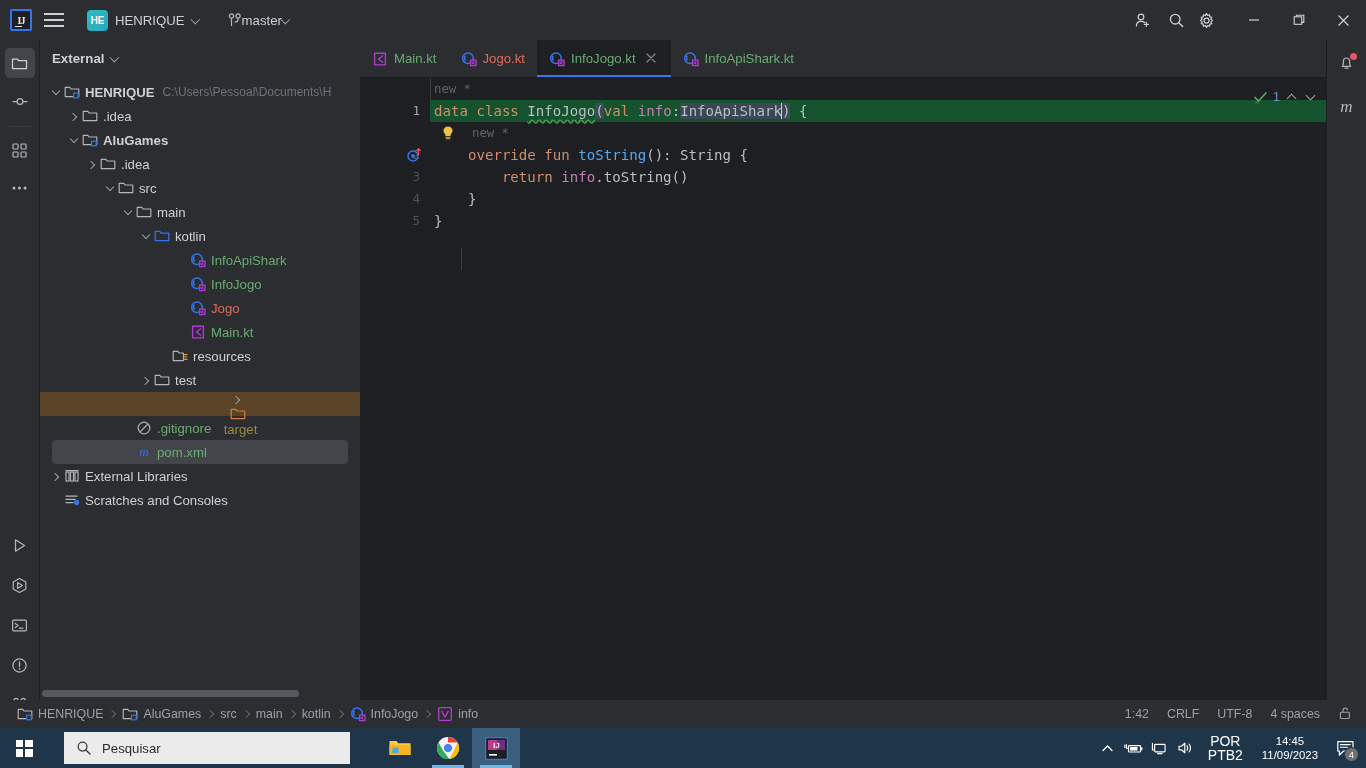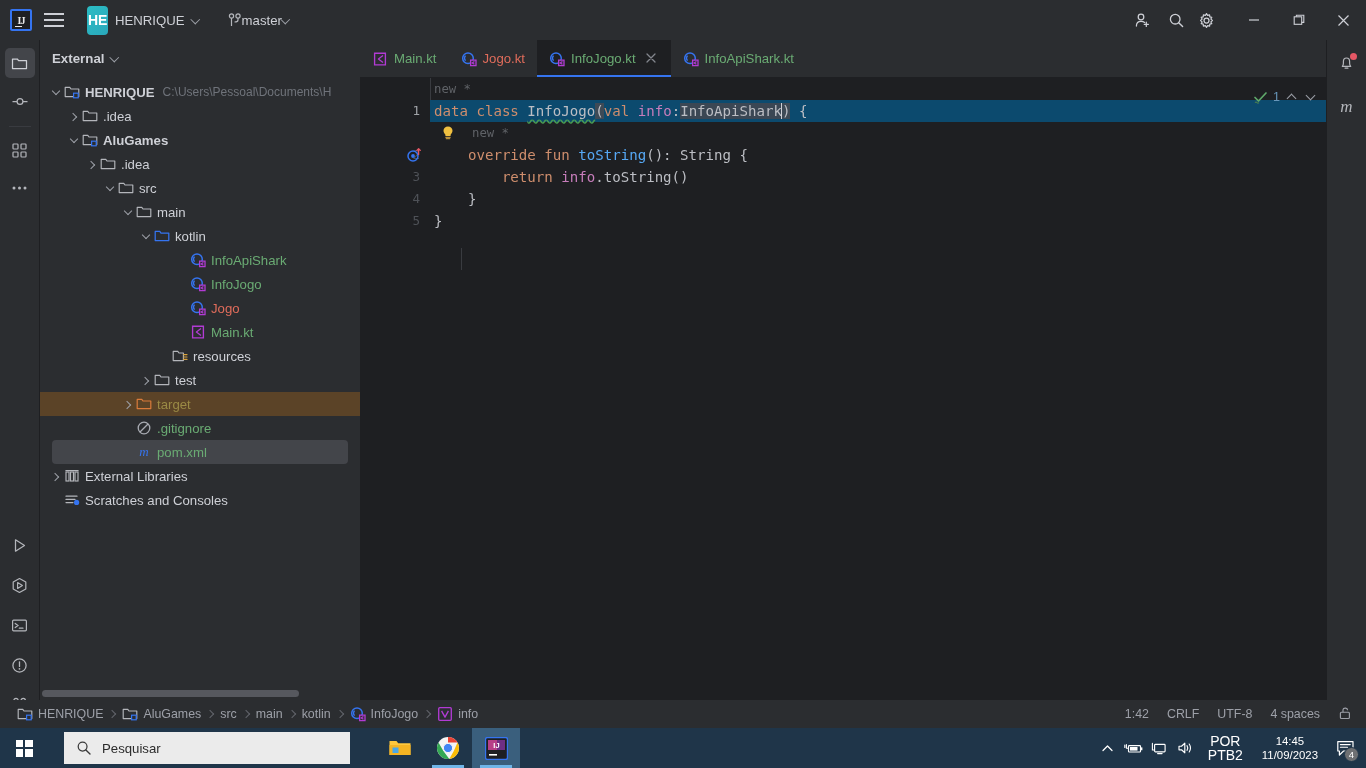--- a/index.html
+++ b/index.html
@@ -34,23 +34,23 @@
     width: 20px; height: 14px; margin-right: 16px;
     display: flex; flex-direction: column; justify-content: space-between;
     cursor: pointer;
   }
   .hamburger i { display: block; height: 1.6px; background: #ced0d6; width: 100%; }
   .proj-chip {
     display: flex; align-items: center; gap: 7px; height: 26px;
     padding: 0 7px; border-radius: 4px; cursor: pointer;
   }
   .proj-badge {
-    width: 21px; height: 29px; border-radius: 4px;
+    width: 21px; height: 21px; border-radius: 4px;
     background: linear-gradient(135deg,#2bbcc4,#2aa8bb);
-    color: #fff; font-size: 14px; font-weight: bold;
+    color: #fff; font-size: 10px; font-weight: bold;
     display: flex; align-items: center; justify-content: center;
     letter-spacing: -0.2px;
   }
   .proj-name { color: #ced0d6; font-size: 13.2px; }
   .chev { width: 8px; height: 8px; position: relative; flex: none; }
   .chev::after {
     content: ""; position: absolute; left: 0; top: 0;
     width: 5.5px; height: 5.5px;
     border-right: 1.4px solid #9da0a8; border-bottom: 1.4px solid #9da0a8;
     transform: rotate(45deg);
@@ -187,21 +187,21 @@
     color: #4e5157; height: 22px; line-height: 22px;
   }
   .gutter-line.cur { color: #a0a3a8; }
   .gutter-icon { position: absolute; left: 46px; width: 16px; height: 16px; }
 
   .code {
     position: absolute; left: 70px; top: 0; right: 0; height: 650px;
     font-family: "DejaVu Sans Mono", monospace; font-size: 14.1px;
   }
   .cline { height: 22px; line-height: 22px; white-space: pre; padding-left: 4px; }
-  .cline.current { background: #0c4a6e; }
+  .cline.current { background: #14532d; }
   .inlay { color: #5f6267; font-size: 12.3px; font-style: normal; }
   .kw { color: #cf8e6d; }
   .plain { color: #bcbec4; }
   .prop { color: #c77dbb; }
   .fn { color: #56a8f5; }
   .sel { background: #3b4754; }
   .paren-match { background: #3e4a56; }
   .squiggle {
     text-decoration: underline wavy #499c54; text-decoration-skip-ink: none;
     text-underline-offset: 3px;
@@ -556,21 +556,21 @@
           </svg>
           <span class="nodelabel" style="color: rgb(206, 208, 214);">resources</span>
         </div>
         <div class="row" style="padding-left: 100px;">
           <span class="arrow closed"></span>
           <svg width="16" height="16" viewBox="0 0 16 16" class="ico">
             <path d="M1.2 3.4 L5.8 3.4 L7 5 L14.8 5 L14.8 12.6 L1.2 12.6 Z" fill="none" stroke="#b4b6bb" stroke-width="1.15" stroke-linejoin="round"></path>
           </svg>
           <span class="nodelabel" style="color: rgb(206, 208, 214);">test</span>
         </div>
-        <div class="row excluded" style="padding-left: 82px;">
+        <div class="row excluded" style="padding-left: 82px; flex-direction: column;">
           <span class="arrow closed"></span>
           <svg width="16" height="16" viewBox="0 0 16 16" class="ico">
             <path d="M1.2 3.4 L5.8 3.4 L7 5 L14.8 5 L14.8 12.6 L1.2 12.6 Z" fill="none" stroke="#d97b3b" stroke-width="1.2" stroke-linejoin="round"></path>
           </svg>
           <span class="nodelabel" style="color: rgb(154, 138, 69);">target</span>
         </div>
         <div class="row" style="padding-left: 82px;">
           <span class="arrow "></span>
           <svg width="16" height="16" viewBox="0 0 16 16" class="ico">
             <circle cx="8" cy="8" r="5.8" fill="none" stroke="#a8abb2" stroke-width="1.3"></circle>

